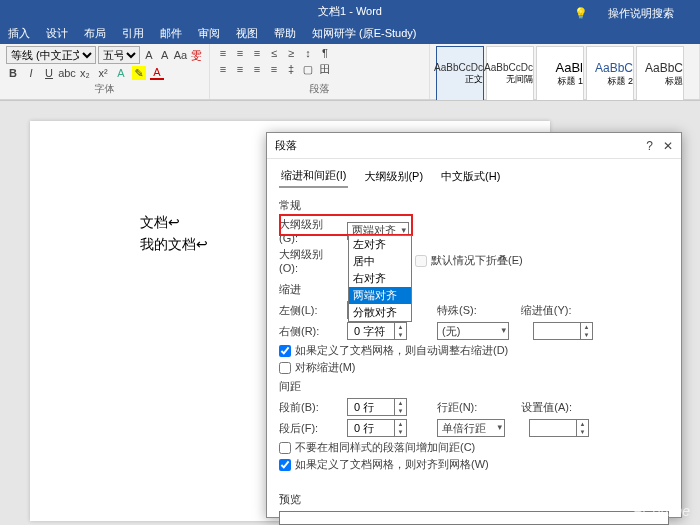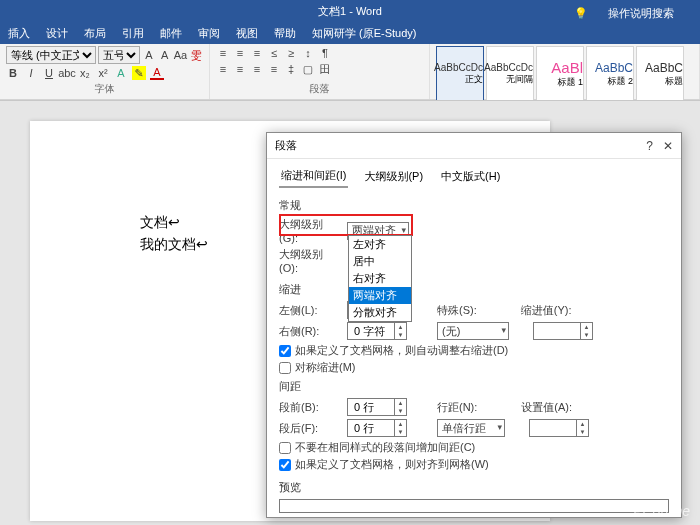--- a/index.html
+++ b/index.html
@@ -129,21 +129,21 @@
     <div class="styles-row">
       <div class="style-box sel">
           <div class="sample">AaBbCcDc</div>
           <div>正文</div>
         </div>
       <div class="style-box">
           <div class="sample">AaBbCcDc</div>
           <div>无间隔</div>
         </div>
       <div class="style-box">
-          <div class="sample" style="font-size:15px;color:#ec4899">AaBl</div>
+          <div class="sample" style="font-size:13px;color:#000000">AaBl</div>
           <div>标题 1</div>
         </div>
       <div class="style-box">
           <div class="sample" style="font-size:12px;color:#2b579a">AaBbC</div>
           <div>标题 2</div>
         </div>
       <div class="style-box">
           <div class="sample" style="font-size:12px">AaBbC</div>
           <div>标题</div>
         </div>
@@ -177,20 +177,24 @@
     <div class="frow">
       <span class="flabel">大纲级别(G):</span>
       <span class="fselect" style="width:62px">
           <span>两端对齐</span>
           <span class="arr">▾</span>
         </span>
     </div>
     <div class="frow">
       <span class="flabel">大纲级别(O):</span>
       <span style="width:62px"></span>
+      <label class="cb">
+          <input type="checkbox" disabled="" style="">
+          <span>默认情况下折叠(E)</span>
+        </label>
     </div>
 
     <div class="section-label" style="margin-top:8px">缩进</div>
     <div class="frow">
       <span class="flabel">左侧(L):</span>
       <span class="spin">
           <input value="0 字符" style="">
           <span class="spbtn">
             <span>▲</span>
             <span>▼</span>
@@ -273,21 +277,21 @@
     </div>
     <label class="cb">
         <input type="checkbox" style="">
         <span>不要在相同样式的段落间增加间距(C)</span>
       </label>
     <label class="cb">
         <input type="checkbox" checked="" style="">
         <span>如果定义了文档网格，则对齐到网格(W)</span>
       </label>
 
-    <div class="section-label" style="margin-top:8px">预览</div>
+    <div class="section-label" style="margin-top:20px">预览</div>
     <div class="preview-box"></div>
   </div>
 </div>
 
 <div class="highlight"></div>
 
 <div class="dropdown">
   <div>左对齐</div>
   <div>居中</div>
   <div>右对齐</div>

